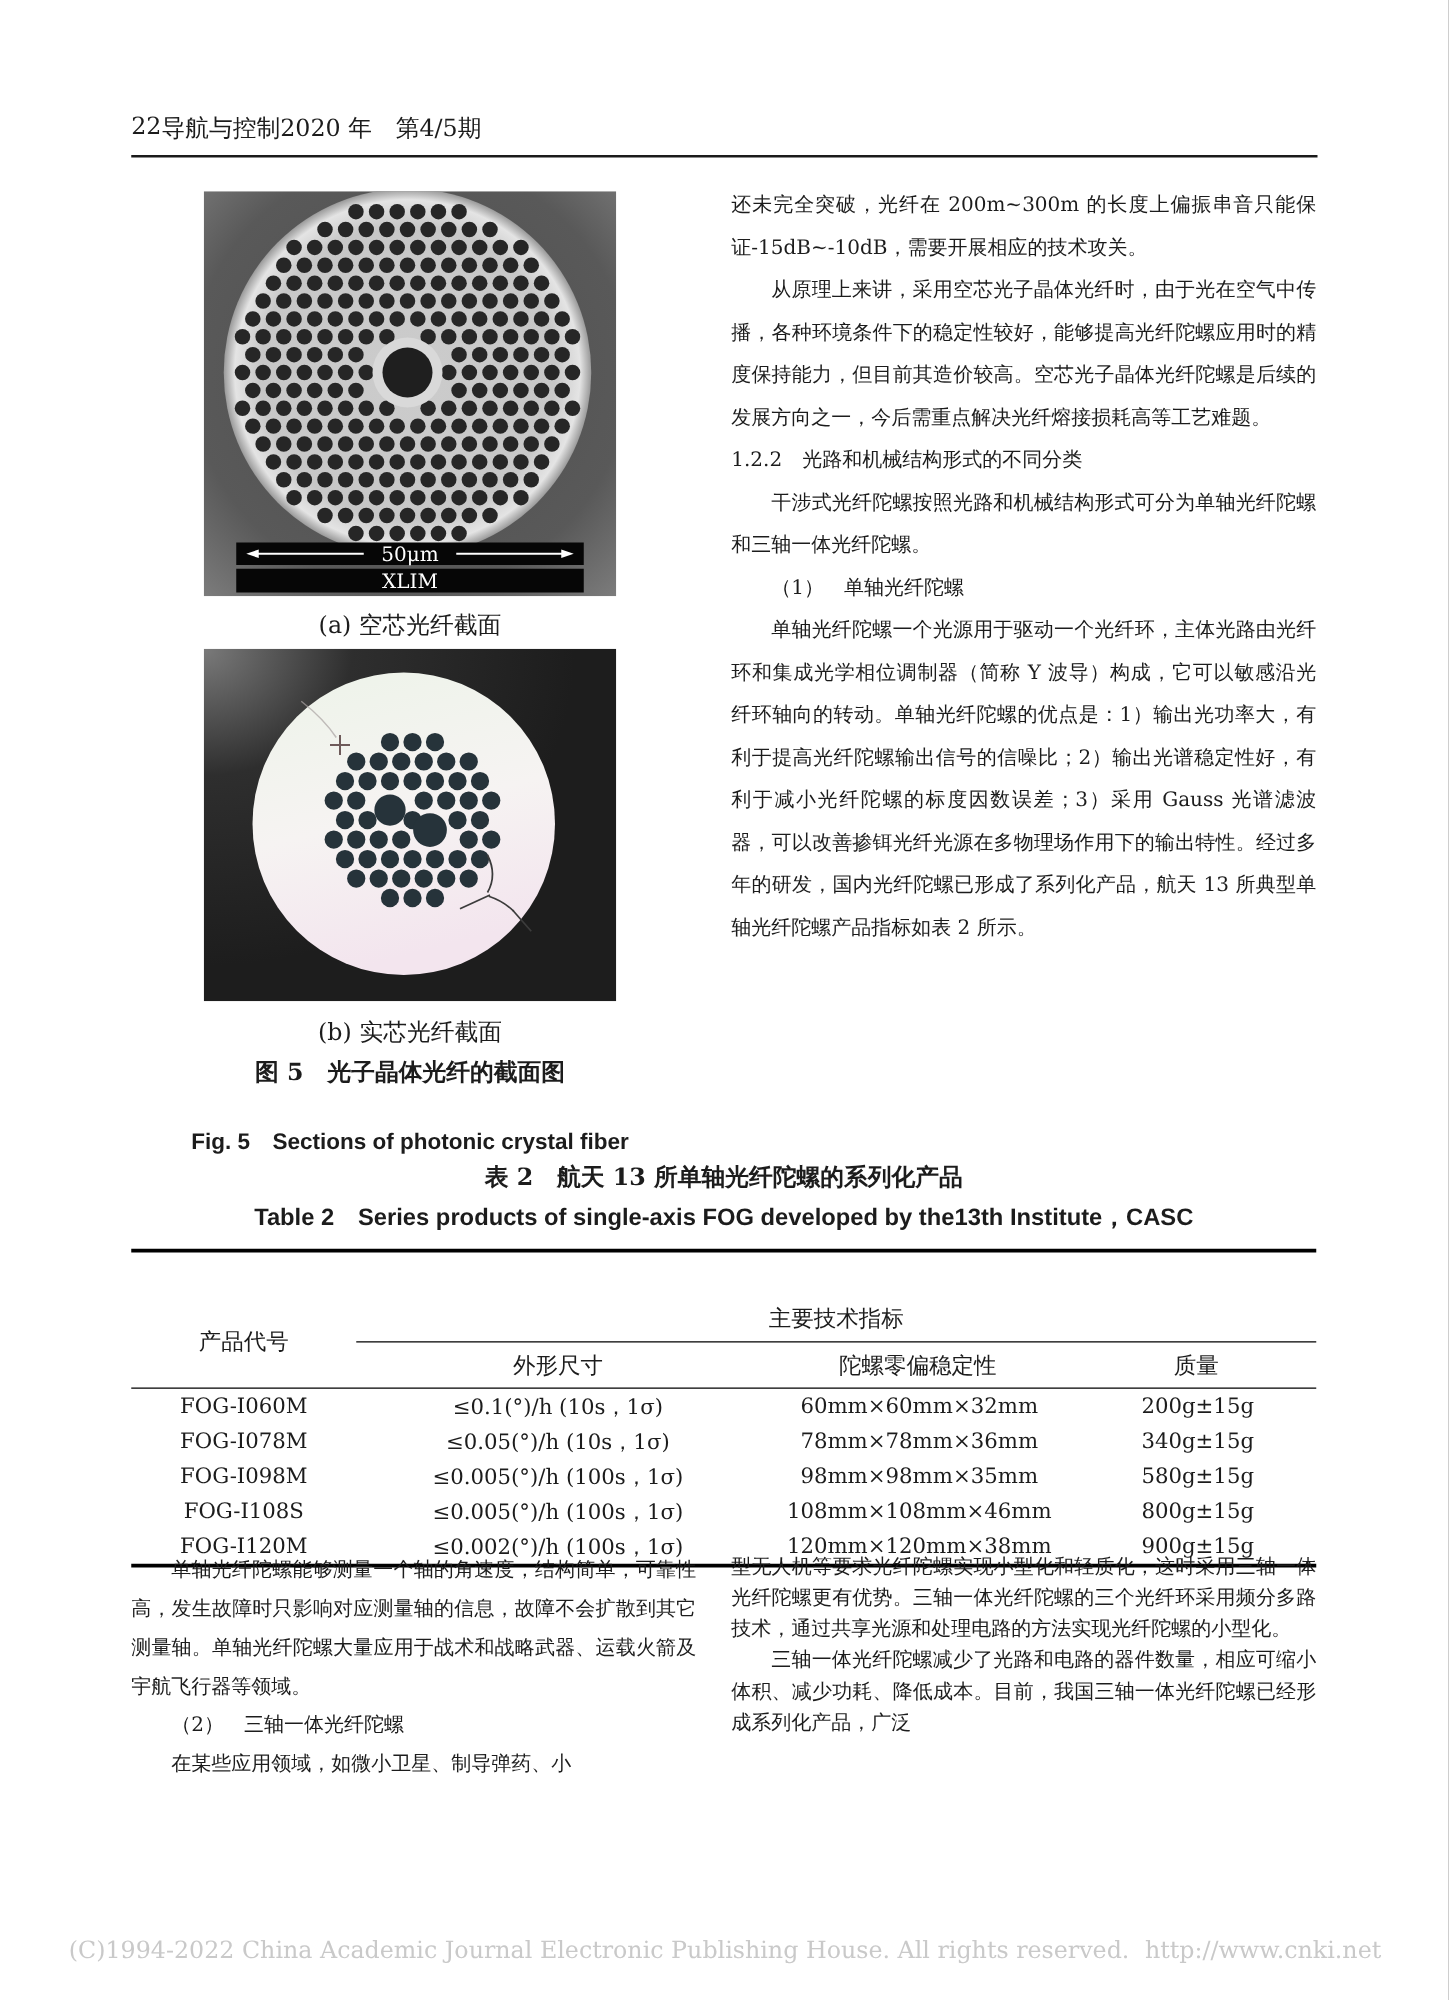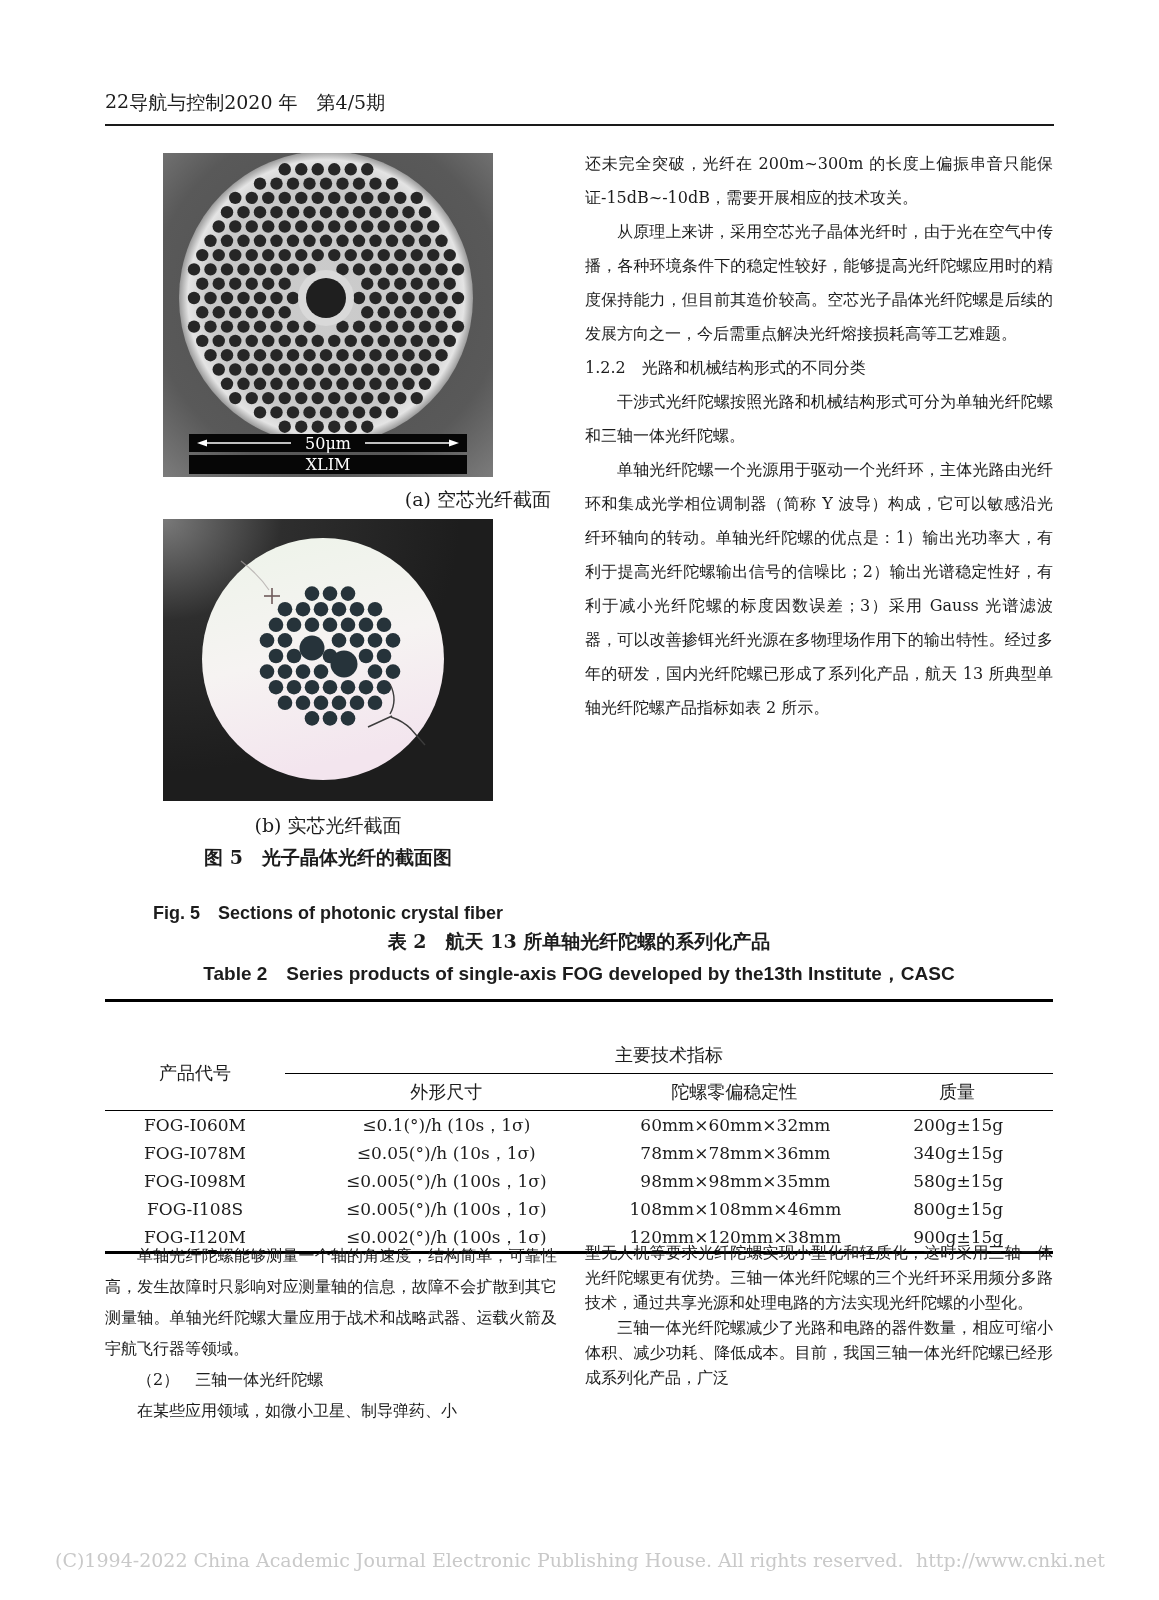--- a/index.html
+++ b/index.html
@@ -320,21 +320,21 @@
         <line x1="202" y1="290" x2="288" y2="290" stroke="#ffffff" stroke-width="1.5"></line>
         <polygon points="296,290 286,286.6 286,293.4" fill="#ffffff"></polygon>
         <text x="165" y="296" text-anchor="middle" fill="#ffffff" font-size="16">50μm</text>
       </g>
       <g>
         <rect x="26" y="302" width="278" height="19" fill="#060606"></rect>
         <text x="165" y="317" text-anchor="middle" fill="#ffffff" font-size="16">XLIM</text>
       </g>
     </svg>
   </div>
-  <div class="abs fig-cap" style="top:487px;text-align:right;">(a) 空芯光纤截面</div>
+  <div class="abs fig-cap" style="top:487px;">(a) 空芯光纤截面</div>
 
   <div class="abs" style="left:163px;top:519px;">
     <svg class="figsvg" viewBox="0 0 330 282" width="330" height="282">
       <defs>
         <radialGradient id="bgB" cx="0%" cy="0%" r="90%">
           <stop offset="0%" stop-color="#7a7a7a"></stop>
             <stop offset="40%" stop-color="#2e2e2e"></stop>
           <stop offset="100%" stop-color="#1d1d1d"></stop>
         </radialGradient>
         <linearGradient id="diskB" x1="0" y1="0" x2="0.25" y2="1">
@@ -413,20 +413,21 @@
   </div>
   <div class="abs fig-cap" style="top:813px;">(b) 实芯光纤截面</div>
   <div class="abs fig-cap bold" style="top:845px;">图 5　光子晶体光纤的截面图</div>
   <div class="abs fig-cap sans" style="top:877px;margin-top:24px;">Fig. 5　Sections of photonic crystal fiber</div>
 
   <div class="abs col rcol">
     <p class="noind">还未完全突破，光纤在 200m~300m 的长度上偏振串音只能保证-15dB~-10dB，需要开展相应的技术攻关。</p>
     <p>从原理上来讲，采用空芯光子晶体光纤时，由于光在空气中传播，各种环境条件下的稳定性较好，能够提高光纤陀螺应用时的精度保持能力，但目前其造价较高。空芯光子晶体光纤陀螺是后续的发展方向之一，今后需重点解决光纤熔接损耗高等工艺难题。</p>
     <p class="sect-h">1.2.2　光路和机械结构形式的不同分类</p>
     <p>干涉式光纤陀螺按照光路和机械结构形式可分为单轴光纤陀螺和三轴一体光纤陀螺。</p>
+    <p>（1）　单轴光纤陀螺</p>
     <p>单轴光纤陀螺一个光源用于驱动一个光纤环，主体光路由光纤环和集成光学相位调制器（简称 Y 波导）构成，它可以敏感沿光纤环轴向的转动。单轴光纤陀螺的优点是：1）输出光功率大，有利于提高光纤陀螺输出信号的信噪比；2）输出光谱稳定性好，有利于减小光纤陀螺的标度因数误差；3）采用 Gauss 光谱滤波器，可以改善掺铒光纤光源在多物理场作用下的输出特性。经过多年的研发，国内光纤陀螺已形成了系列化产品，航天 13 所典型单轴光纤陀螺产品指标如表 2 所示。</p>
   </div>
 
   <div class="abs t2-title-zh">表 2　航天 13 所单轴光纤陀螺的系列化产品</div>
   <div class="abs t2-title-en">Table 2　Series products of single-axis FOG developed by the13th Institute，CASC</div>
 
   <div class="abs t2">
     <div class="t2-hdr">
       <div class="cell prod">产品代号</div>
       <div>

